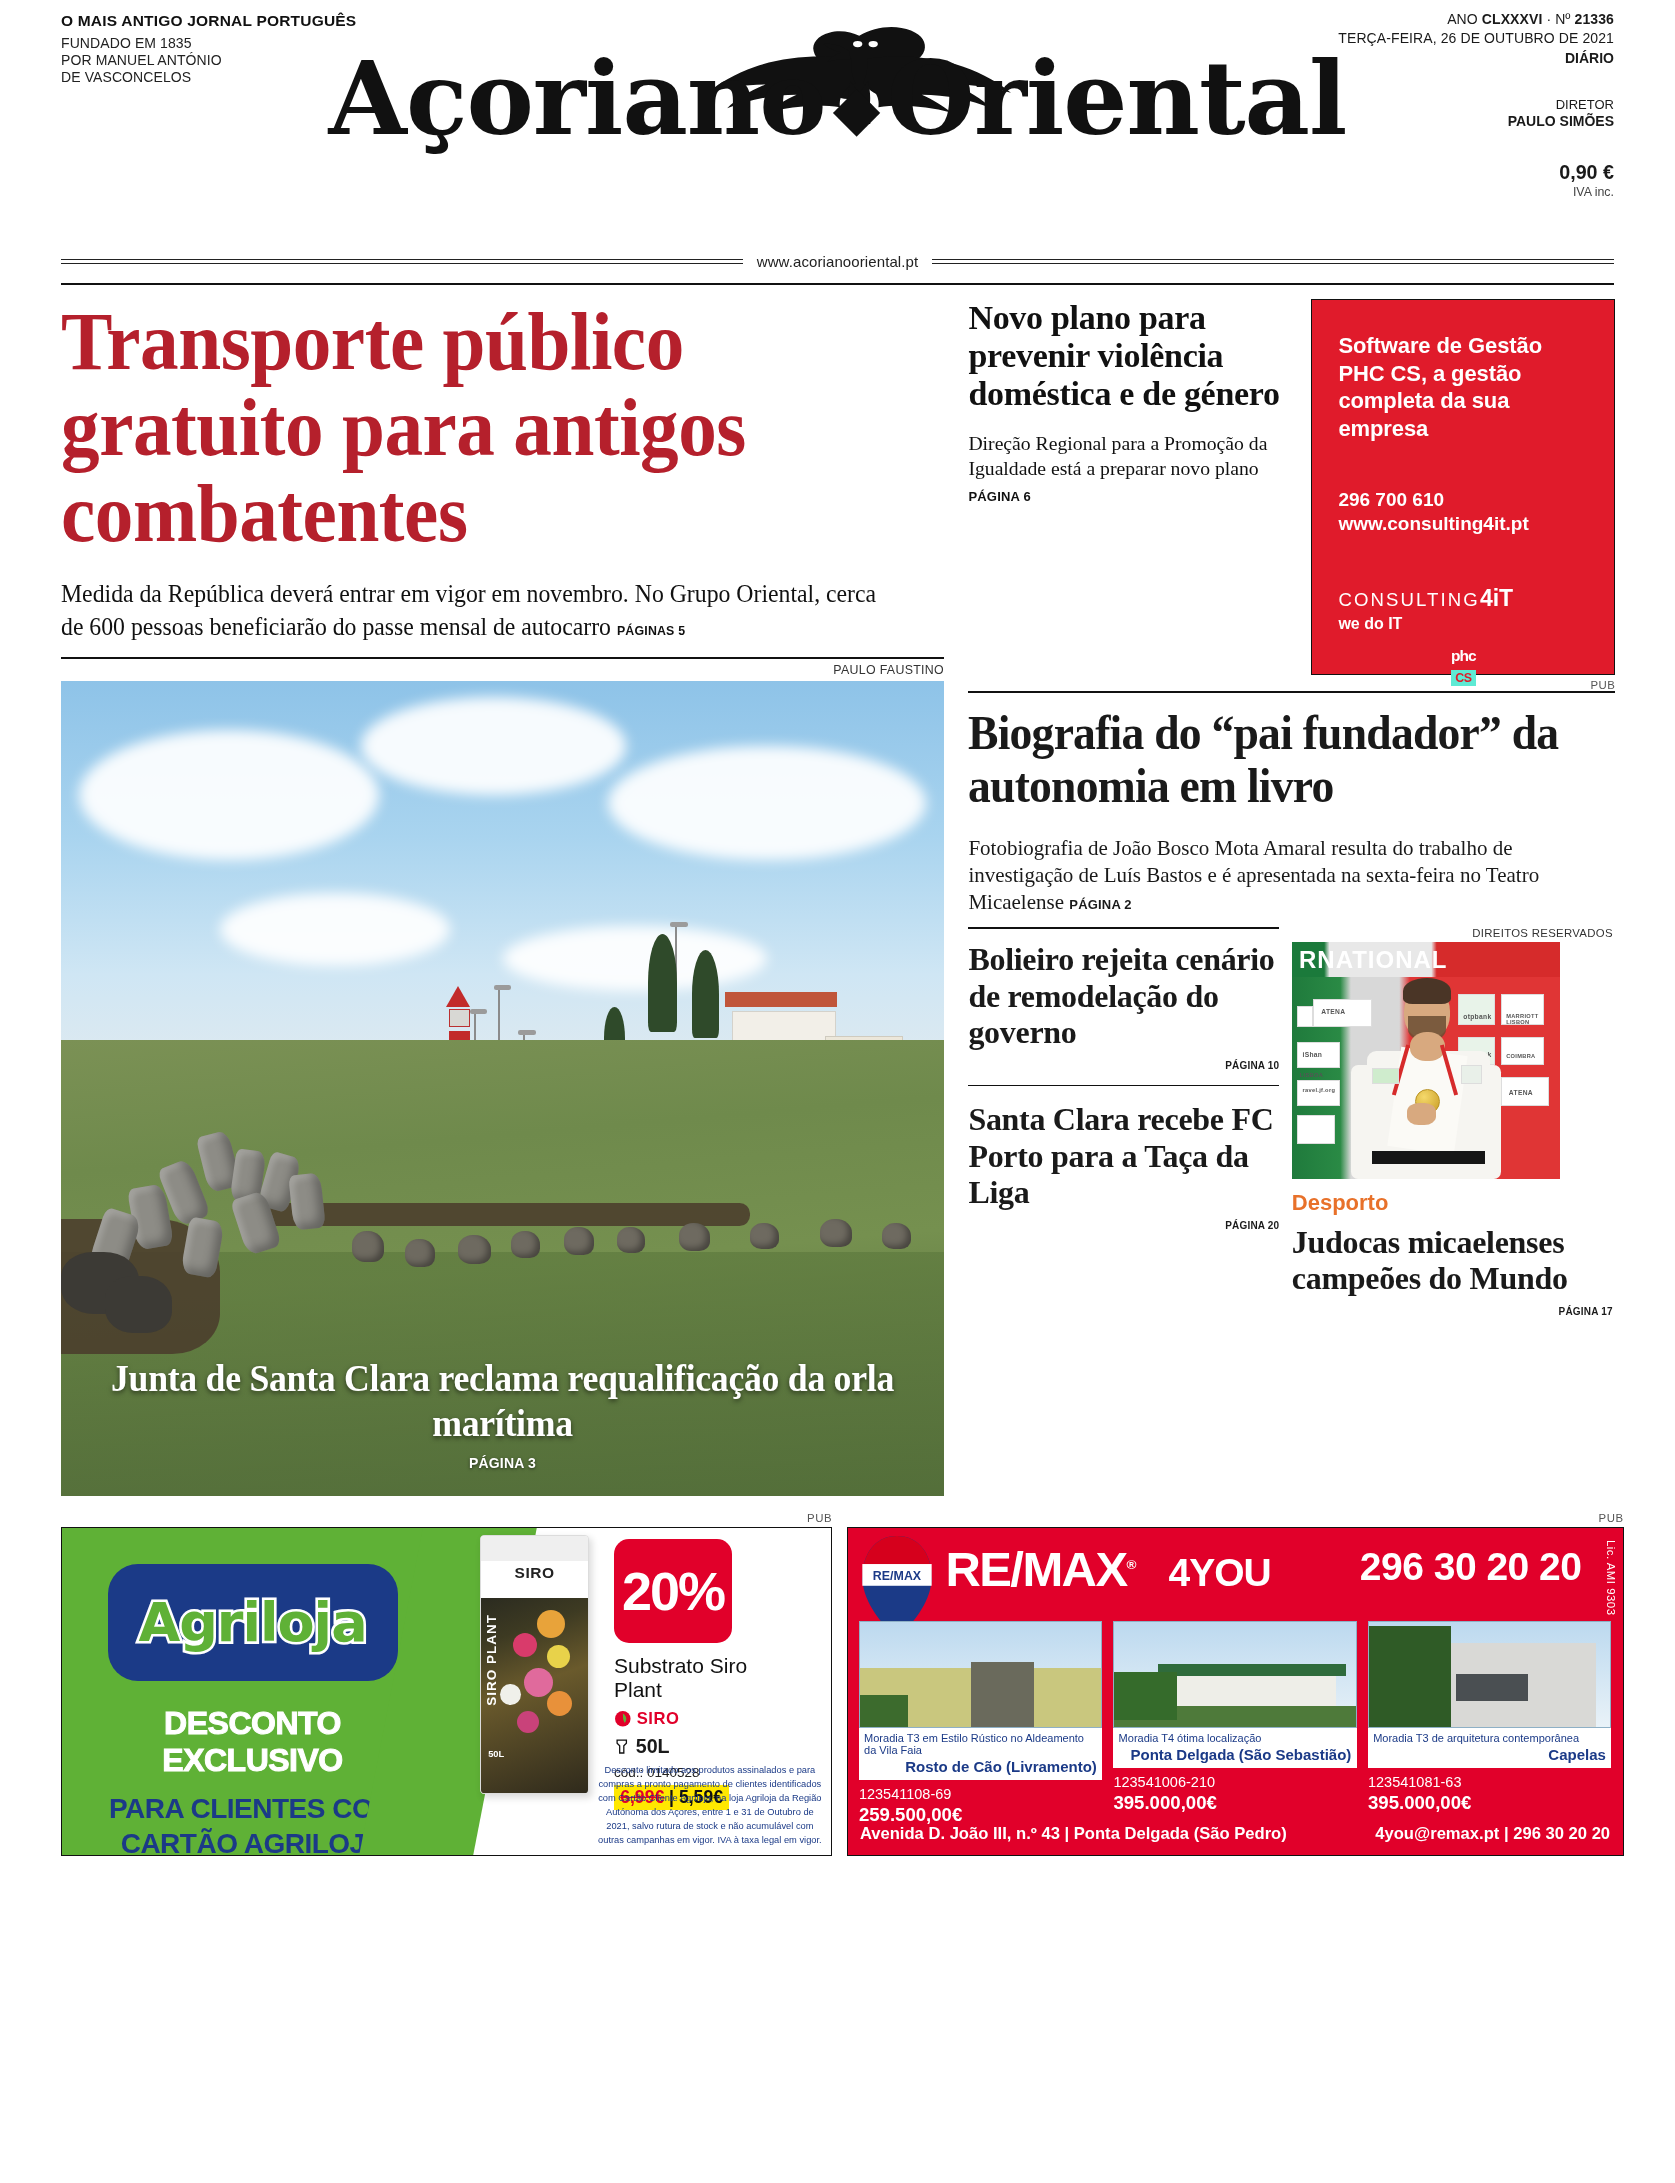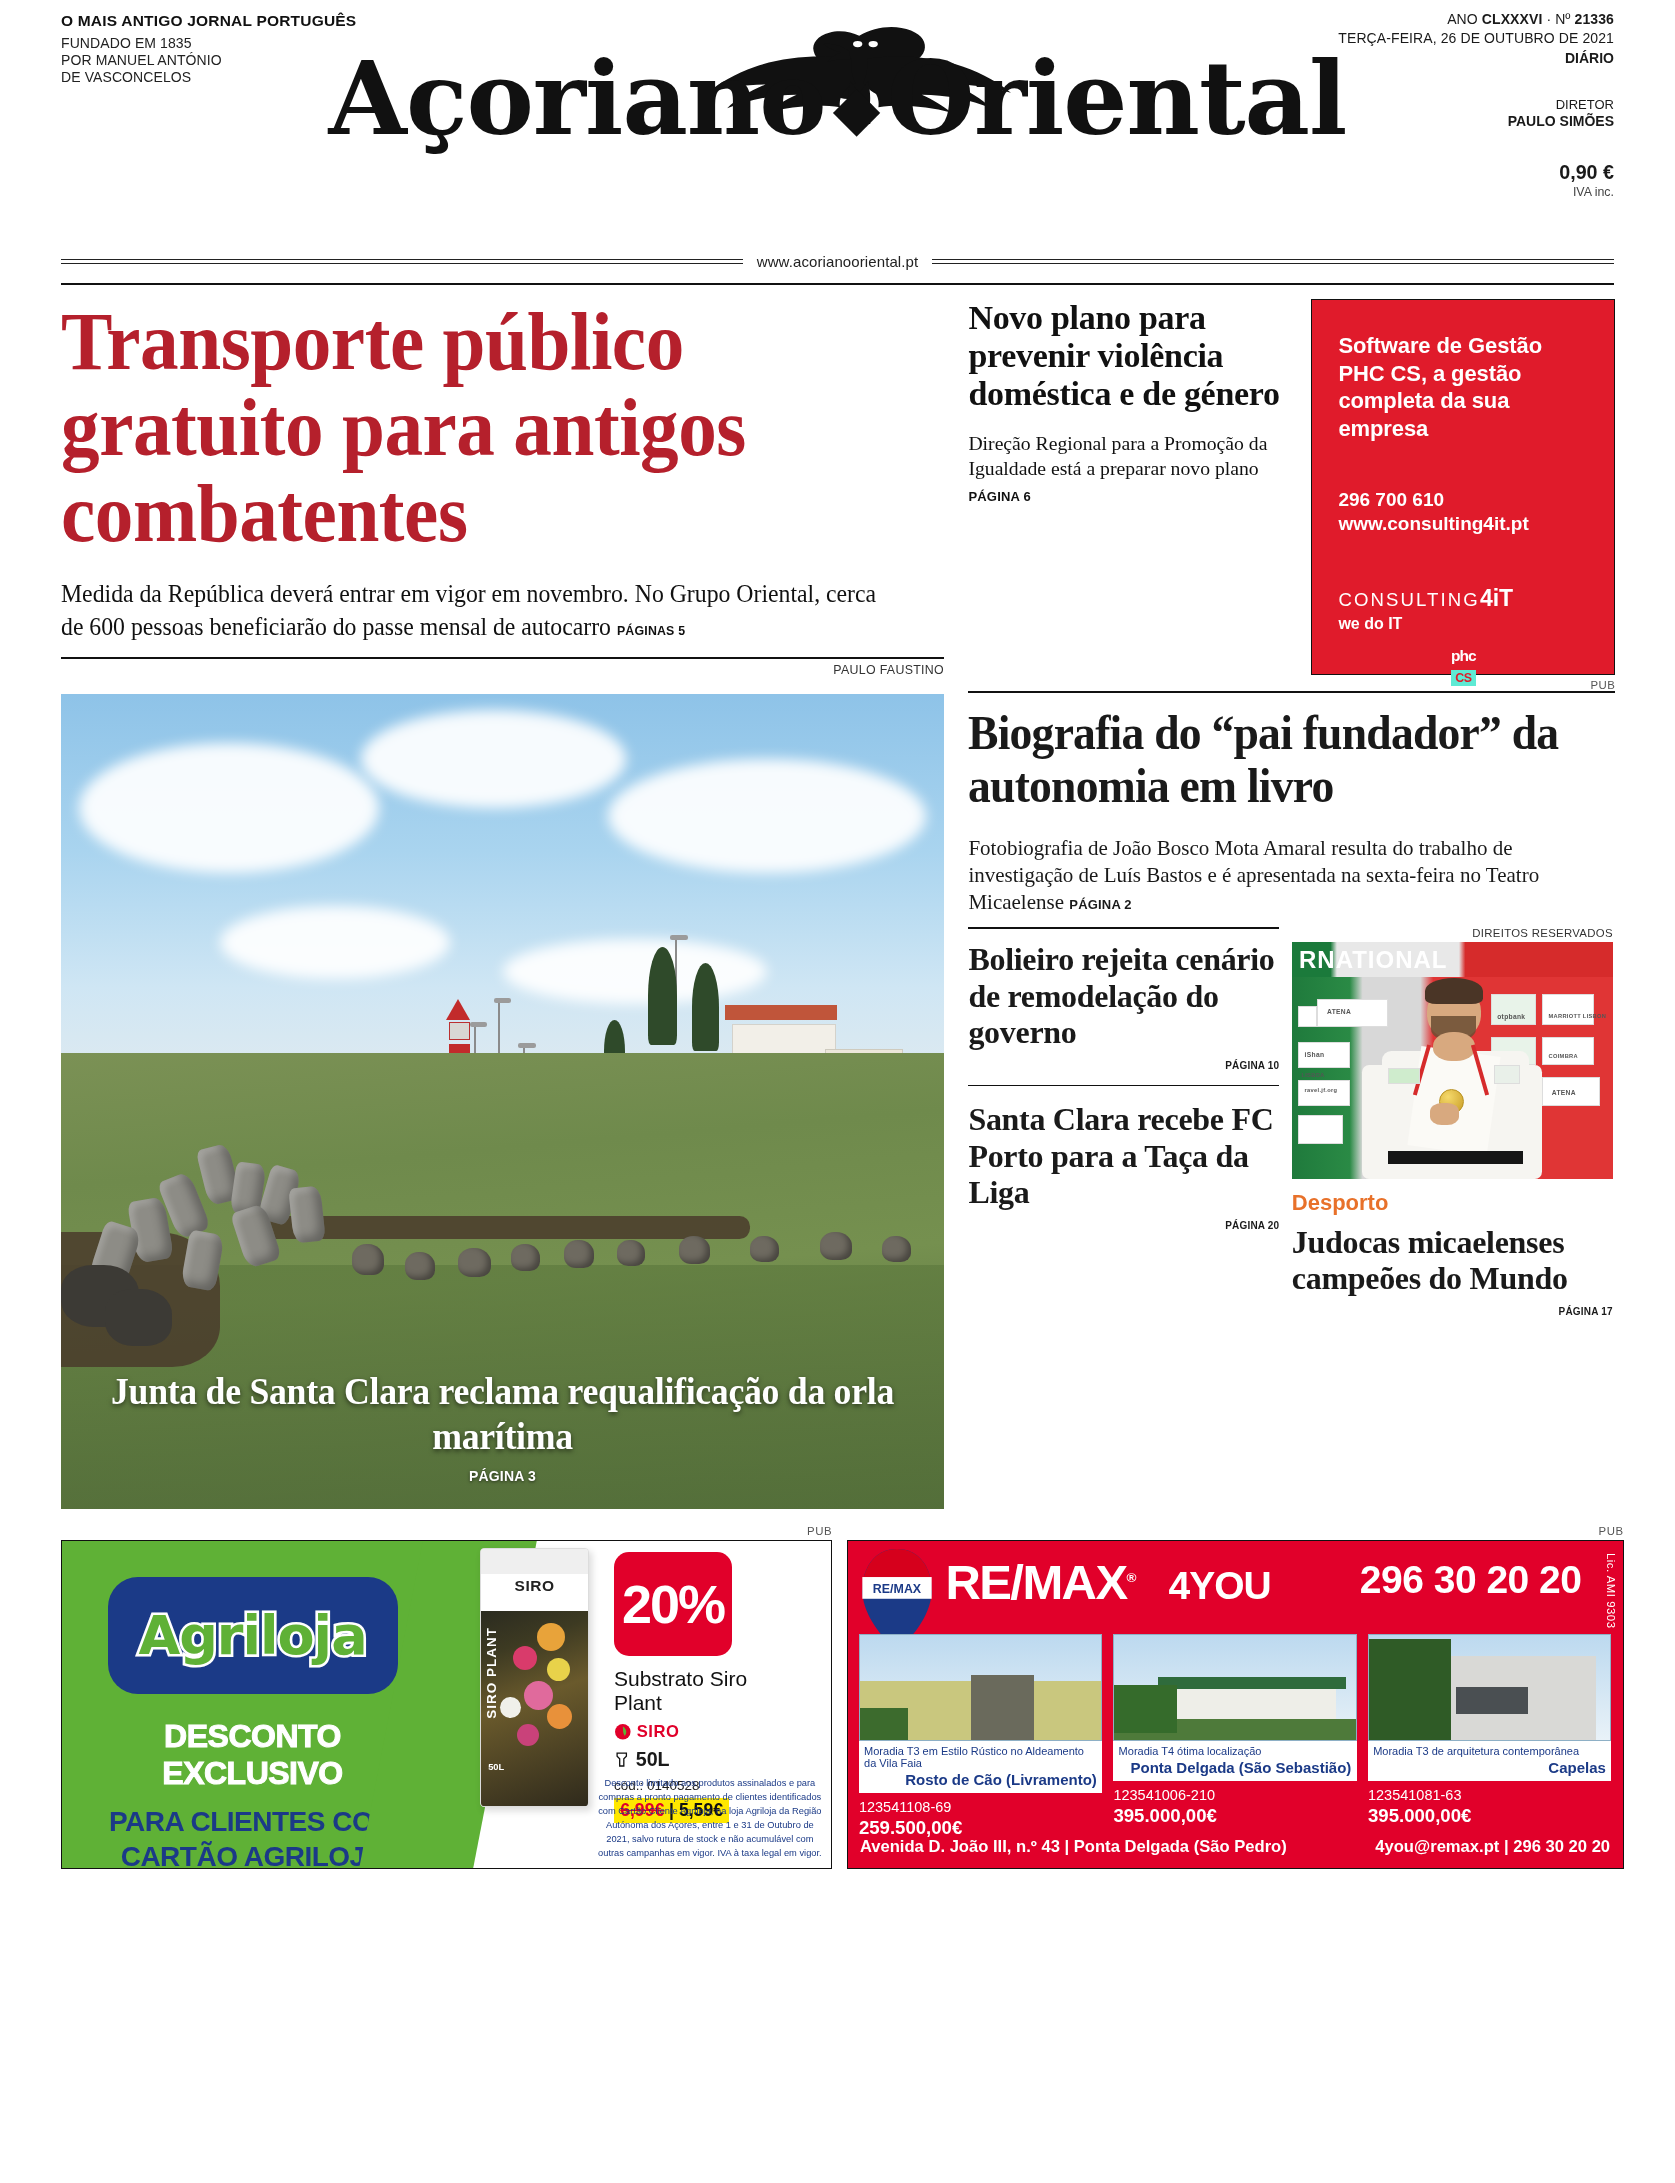--- a/index.html
+++ b/index.html
@@ -69,21 +69,21 @@
     font-family:"Liberation Serif", serif;
     font-size:25px; line-height:1.32; margin-top:21px; color:#111;
     transform:scaleX(.95); transform-origin:left center;
   }
   .pg { font-family:"Liberation Sans", sans-serif; font-weight:bold; font-size:13px; letter-spacing:0.2px; }
 
   .credit { text-align:right; font-size:12.4px; color:#333; letter-spacing:0.3px; margin-top:13.5px; }
   .credit.top { border-top:2.1px solid #111; padding-top:4.1px; }
 
   
-  .photo-wrap { position:relative; width:883px; height:815px; margin-top:17px; overflow:hidden; background:#0369a1; }
+  .photo-wrap { position:relative; width:883px; height:815px; margin-top:4px; overflow:hidden; background:#0369a1; }
   .sky { position:absolute; inset:0 0 52% 0; background:linear-gradient(#8ec3e8 0%, #a9d4ef 40%, #cfe6f4 75%, #dfeaf0 100%); }
   .cloud { position:absolute; background:rgba(255,255,255,.92); border-radius:50%; filter:blur(6.2px); }
   .sea { position:absolute; left:0; top:46%; width:36%; height:20%; background:linear-gradient(#90b6cc,#7ba2bd); }
   .field { position:absolute; left:0; right:0; bottom:0; height:56%;
     background:linear-gradient(175deg,#7b9155 0%,#6f8a4c 25%,#75904f 50%,#5e7742 78%,#4f6a38 100%); }
   .field2 { position:absolute; left:0; right:0; bottom:0; height:30%;
     background:linear-gradient(#5f7b3f, #55703a); opacity:.75; }
   .dirt { position:absolute; background:#4a3b2c; border-radius:40% 60% 50% 50%; opacity:.85; }
   .tetra { position:absolute; background:#8d8c86; border-radius:18% 30% 22% 30%; box-shadow: inset -6.2px -5.2px 9.3px rgba(0,0,0,.28), inset 4.1px 4.1px 6.2px rgba(255,255,255,.22); }
   .rockdark { position:absolute; background:#3c3a35; border-radius:40% 45% 38% 42%; }
@@ -152,21 +152,21 @@
   .lower { display:flex; margin-top:11.4px; }
   .lw-left { width:311px; }
   .lw-right { width:321px; margin-left:12.4px; }
   .lw-left .hl, .lw-right .hl {
     font-family:"Liberation Serif", serif; font-weight:bold;
     font-size:32px; line-height:1.14; letter-spacing:-0.3px;
   }
   .pg-right { text-align:right; font-family:"Liberation Sans",sans-serif; font-weight:bold; font-size:10px; margin-top:9.3px; letter-spacing:0.2px; }
 
   .judo-credit { text-align:right; font-size:11.4px; color:#333; letter-spacing:0.3px; }
-  .judo-photo { width:321px; height:237px; position:relative; overflow:hidden; background:#cfd3d6; margin-top:3.1px; }
+  .judo-photo { width:268px; height:237px; position:relative; overflow:hidden; background:#cfd3d6; margin-top:3.1px; }
   .jp-bg { position:absolute; inset:0; background:
      linear-gradient(90deg,#1f7a3c 0%,#2a8a45 18%,#d8d8d8 22%,#d8d8d8 40%,#e03535 44%,#e03535 100%); }
   .jp-panel { position:absolute; background:#fff; border:0.5px solid #ddd; }
   .jp-panel.g { background:#e8f3e9; }
   .jp-text { position:absolute; font-size:6.7px; color:#555; font-weight:bold; letter-spacing:0.3px; }
   .jp-top { position:absolute; left:0; right:0; top:0; height:35px; background:linear-gradient(90deg,#1b7a3b 0%,#1b7a3b 12%,#e8e8e8 14%,#e8e8e8 52%,#d62b2b 54%,#d62b2b 100%); }
   .jp-topword { position:absolute; top:4.1px; left:7.2px; font-weight:bold; font-size:24px; color:#fff; letter-spacing:1px; font-family:"Liberation Sans",sans-serif; }
   .gi { position:absolute; background:#f6f5f1; }
   .head { position:absolute; background:#d8a97f; border-radius:48% 48% 44% 44%; }
   .hair { position:absolute; background:#4a3526; border-radius:50% 50% 20% 20%; }

